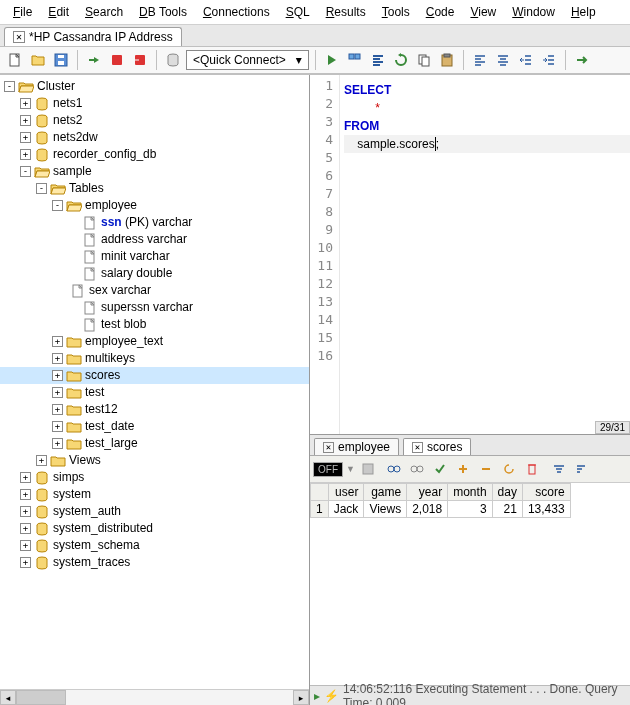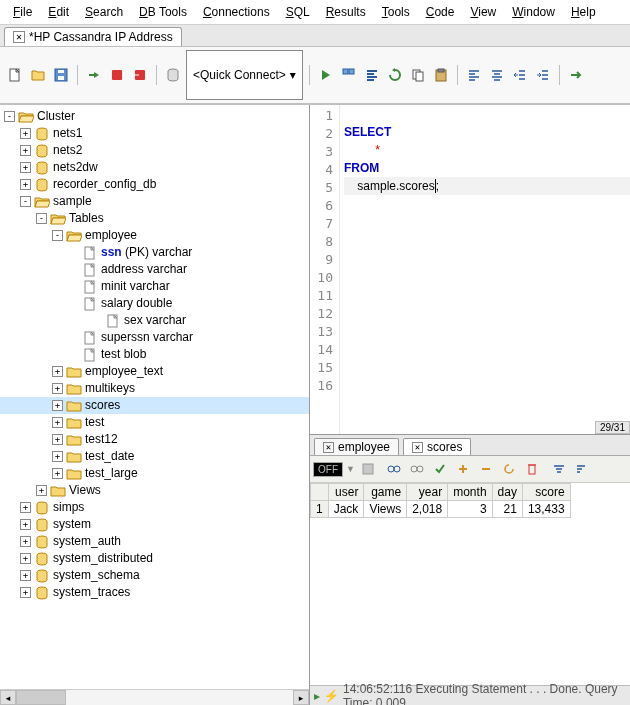--- a/index.html
+++ b/index.html
@@ -9,36 +9,36 @@
 .menubar span { padding: 2px 7px; cursor: default; }
 .menubar span u { text-decoration: underline; }
 
 .tabbar { background: #e8e8e8; border-bottom: 1px solid #c0c0c0; padding: 2px 4px 0 4px; display: flex; }
 .tab { background: #fff; border: 1px solid #a0a0a0; border-bottom: none; border-radius: 3px 3px 0 0; padding: 2px 8px; display: flex; align-items: center; gap: 4px; }
 .tab .close { font-family: monospace; font-weight: bold; border: 1px solid #888; width:12px; height:12px; line-height:10px; text-align:center; font-size:10px; }
 
 .toolbar { display: flex; align-items: center; gap: 3px; padding: 3px 5px; background: #f8f8f8; border-bottom: 1px solid #c0c0c0; overflow:hidden; }
 .toolbar .sep { width: 1px; height: 20px; background: #c0c0c0; margin: 0 3px; }
 .tbtn { width: 20px; height: 20px; display: flex; align-items: center; justify-content: center; border: 1px solid transparent; border-radius: 2px; }
-.quickconnect { border: 1px solid #888; background: #fff; padding: 17px 6px; font-size: 11px; display:flex; align-items:flex-start; gap:4px;}
+.quickconnect { border: 1px solid #888; background: #fff; padding: 2px 6px; font-size: 11px; display:flex; align-items:flex-start; gap:10px;}
 
 .main { flex: 1; display: flex; overflow: hidden; border-top: 1px solid #c0c0c0; }
 .left { width: 310px; display: flex; flex-direction: column; border-right: 1px solid #999; background: #fff; }
 .tree { flex: 1; overflow: auto; padding: 3px 0; }
 .tree-item { display: flex; align-items: center; padding: 0 3px; white-space: nowrap; line-height: 17px; cursor: default;}
 .twisty { width: 11px; height: 11px; border: 1px solid #888; background: #fff; display: flex; align-items: center; justify-content: center; margin-right: 3px; font-size: 9px; font-family: monospace; line-height: 9px; flex-shrink:0;}
 .nowist { width: 11px; margin-right: 3px; flex-shrink:0;}
 .ticon { width: 16px; height: 14px; margin-right: 3px; flex-shrink:0;}
 .selected { background: #cde8ff !important; }
 .pk { color: #0018c8; font-weight: bold; }
 
 .right { flex: 1; display: flex; flex-direction: column; overflow:hidden; }
 .editor { flex: 1; display: flex; background: #fff; border-bottom: 1px solid #999; position: relative; overflow:hidden; }
 .gutter { width: 30px; background: #fff; text-align: right; padding-right: 6px; color: #888; font-family: Consolas, monospace; font-size: 13px; line-height: 18px; padding-top: 2px; border-right:1px solid #e7e7e7;}
-.code { flex: 1; font-family: Consolas, monospace; font-size: 13px; line-height: 18px; padding-top: 18px; padding-left: 4px; white-space: pre; }
+.code { flex: 1; font-family: Consolas, monospace; font-size: 13px; line-height: 18px; padding-top: 6px; padding-left: 4px; white-space: pre; }
 .kw { color: #0000cc; font-weight: bold; }
 .star { color: #cc0000; }
 .hl-line { background: #f2f2f2; display:inline-block; width:100%; }
 .cursor { border-right: 1px solid #000; }
 .editor-scrollinfo { position:absolute; bottom:0; right:0; background:#e8e8e8; border:1px solid #bbb; font-size:10px; padding:0 4px;}
 
 .results { height: 270px; display: flex; flex-direction: column; background: #f0f0ec; }
 .result-tabs { display: flex; background: #e8e8e8; border-bottom: 1px solid #aaa; padding: 3px 4px 0 4px; gap:4px;}
 .result-tab { border: 1px solid #999; border-bottom:none; background: #f8f8f8; padding: 1px 8px; display:flex; align-items:center; gap:4px; border-radius:2px 2px 0 0;}
 .result-tab.active { background: #fff; }
@@ -315,21 +315,21 @@
         <div class="tree-item" style="padding-left: 68px;">
           <span class="nowist"></span>
           <span class="ticon">
             <svg width="16" height="14">
               <rect x="3" y="1" width="9" height="12" fill="#fff" stroke="#888"></rect>
               <path d="M9 1 L12 4 L9 4 Z" fill="#ddd" stroke="#888"></path>
             </svg>
           </span>
           <span>salary double</span>
         </div>
-        <div class="tree-item" style="padding-left: 91px;">
+        <div class="tree-item" style="padding-left: 56px;">
           <span class="nowist"></span>
           <span class="ticon">
             <svg width="16" height="14">
               <rect x="3" y="1" width="9" height="12" fill="#fff" stroke="#888"></rect>
               <path d="M9 1 L12 4 L9 4 Z" fill="#ddd" stroke="#888"></path>
             </svg>
           </span>
           <span>sex varchar</span>
         </div>
         <div class="tree-item" style="padding-left: 68px;">

